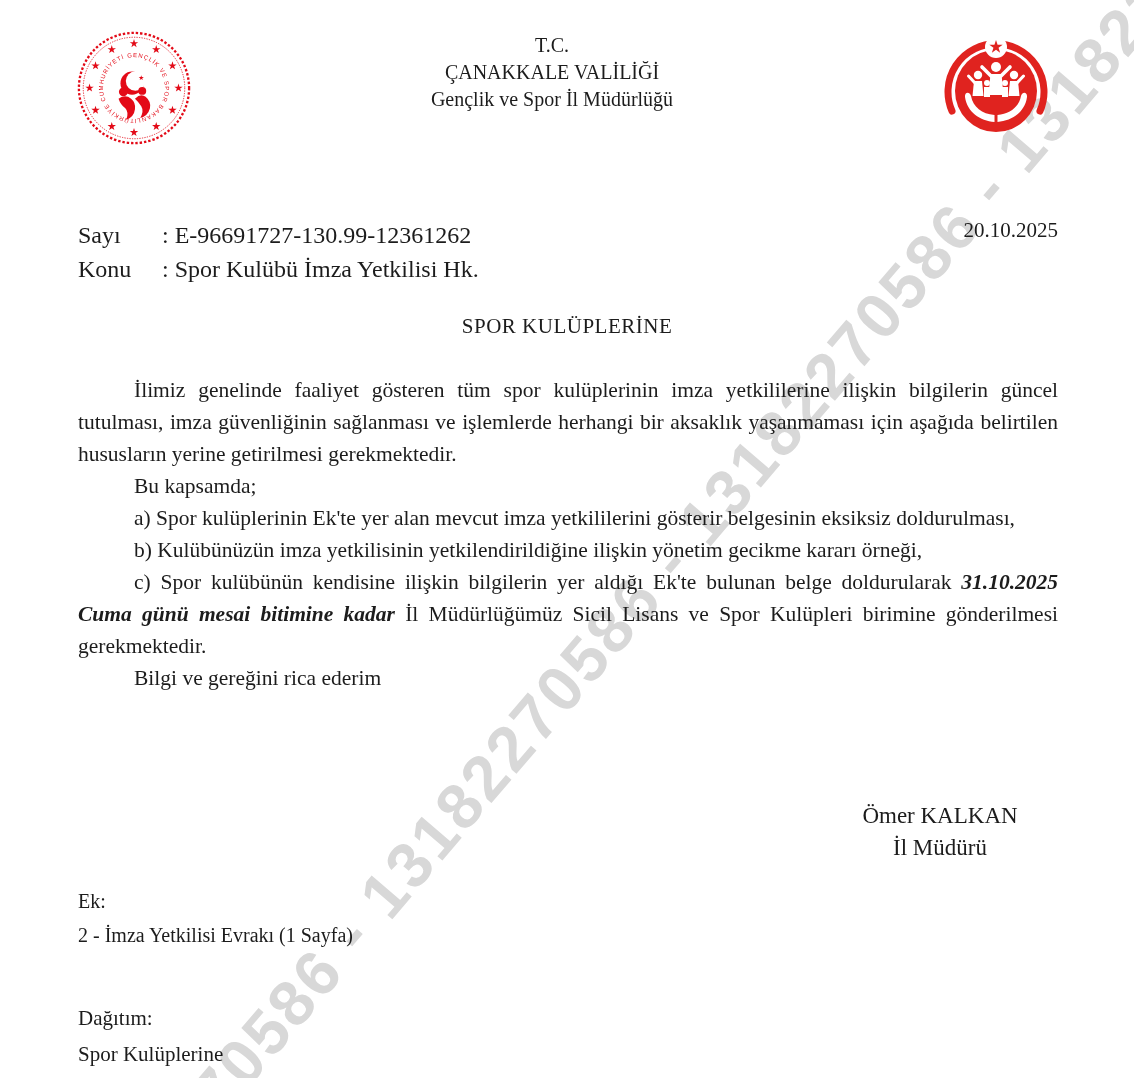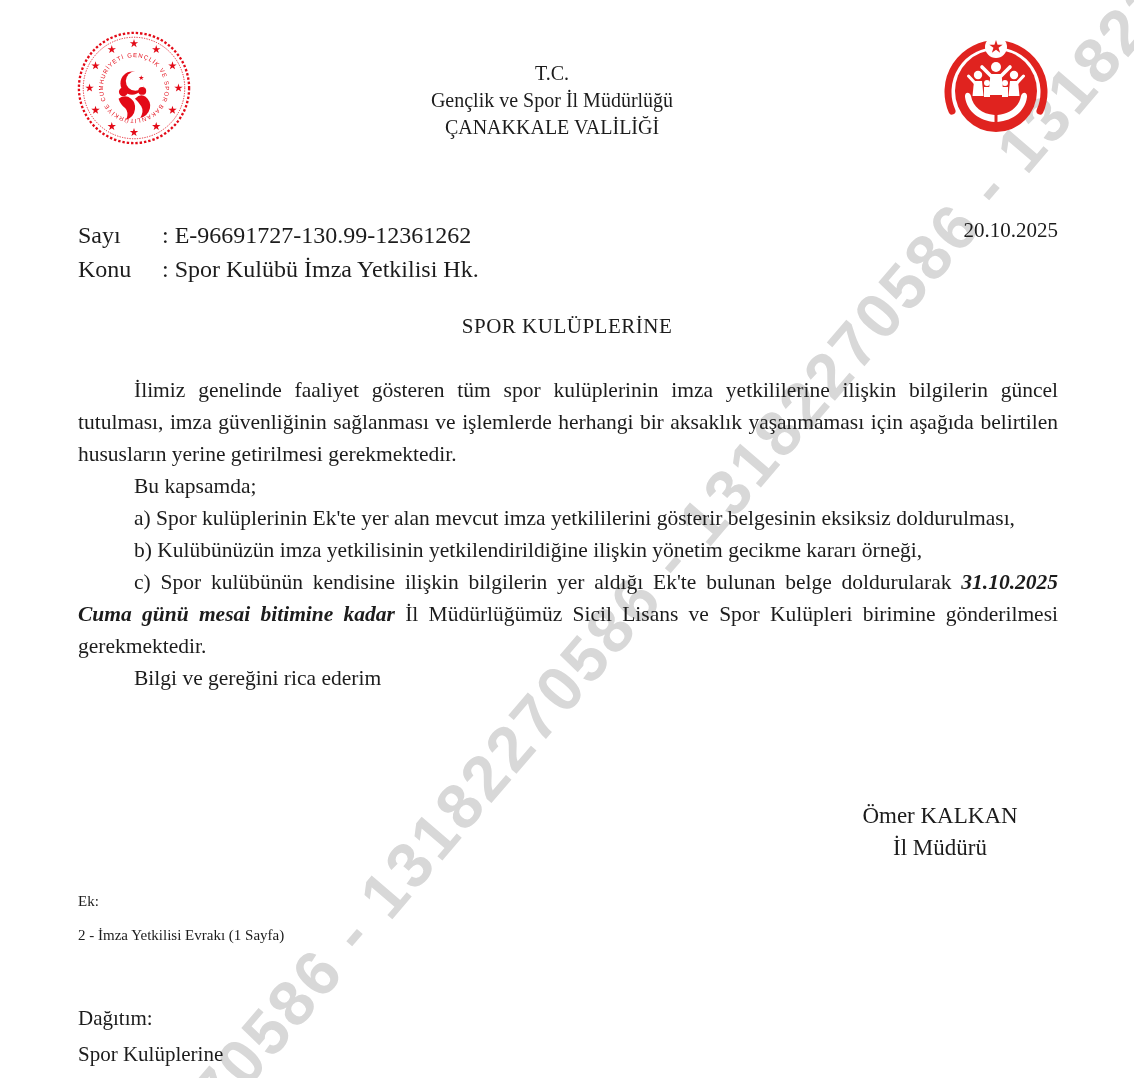--- a/index.html
+++ b/index.html
@@ -15,42 +15,42 @@
   .watermark span{
     display:inline-block;white-space:nowrap;
     transform:translate(-50%,-50%) rotate(-49.5deg);
     font-family:"Liberation Sans","DejaVu Sans",sans-serif;
     font-weight:bold;font-size:64px;letter-spacing:3px;color:#d8d8d8;
   }
   
   .logo-left{position:absolute;left:76px;top:30px;width:116px;height:116px;}
   .logo-right{position:absolute;left:936px;top:26px;width:120px;height:122px;}
   .header-text{
-    position:absolute;left:0;top:60px;width:1104px;text-align:center;
+    position:absolute;left:0;top:32px;width:1104px;text-align:center;
     font-size:20px;line-height:27px;
   }
   
   .meta{position:absolute;left:78px;top:218px;font-size:24px;line-height:34px;}
   .meta .lbl{display:inline-block;width:84px;}
   .doc-date{position:absolute;right:76px;top:218px;font-size:21px;}
   
   .letter-title{
     position:absolute;left:0;top:314px;width:1134px;text-align:center;
     font-size:21px;letter-spacing:0.5px;
   }
   
   .body-text{position:absolute;left:78px;top:374px;width:980px;
     font-size:21.5px;line-height:32px;text-align:justify;}
   .body-text p{margin:0;text-indent:56px;}
   .body-text .emph{font-weight:bold;font-style:italic;}
   
   .signature{position:absolute;left:800px;top:800px;width:280px;text-align:center;
     font-size:23px;line-height:32px;}
   
-  .attachments{position:absolute;left:78px;top:884px;font-size:15px;line-height:34px;}
+  .attachments{position:absolute;left:78px;top:884px;font-size:20px;line-height:34px;}
   .distribution{position:absolute;left:78px;top:1000px;font-size:21px;line-height:36px;}
 </style>
 </head>
 <body>
 
 <div class="watermark">
   <span>13182270586 - 13182270586 - 13182270586 - 13182270586</span>
 </div>
 
 <div class="layer-content">
@@ -122,22 +122,22 @@
         <rect x="66" y="60" width="6" height="10"></rect>
 
         <path d="M29,70 C31,85 44,94 58.5,95 L58.5,88 C46,87 37,80 35,69 C33.5,64 28.5,65 29,70 Z"></path>
         <path d="M91,70 C89,85 76,94 61.5,95 L61.5,88 C74,87 83,80 85,69 C86.5,64 91.5,65 91,70 Z"></path>
       </g>
     </svg>
   </div>
 
   <div class="header-text">
     <div>T.C.</div>
+    <div>ÇANAKKALE VALİLİĞİ</div>
     <div>Gençlik ve Spor İl Müdürlüğü</div>
-    <div>ÇANAKKALE VALİLİĞİ</div>
   </div>
 
   <div class="meta">
     <div>
       <span class="lbl">Sayı</span><span>: E-96691727-130.99-12361262</span>
     </div>
     <div>
       <span class="lbl">Konu</span><span>: Spor Kulübü İmza Yetkilisi Hk.</span>
     </div>
   </div>

